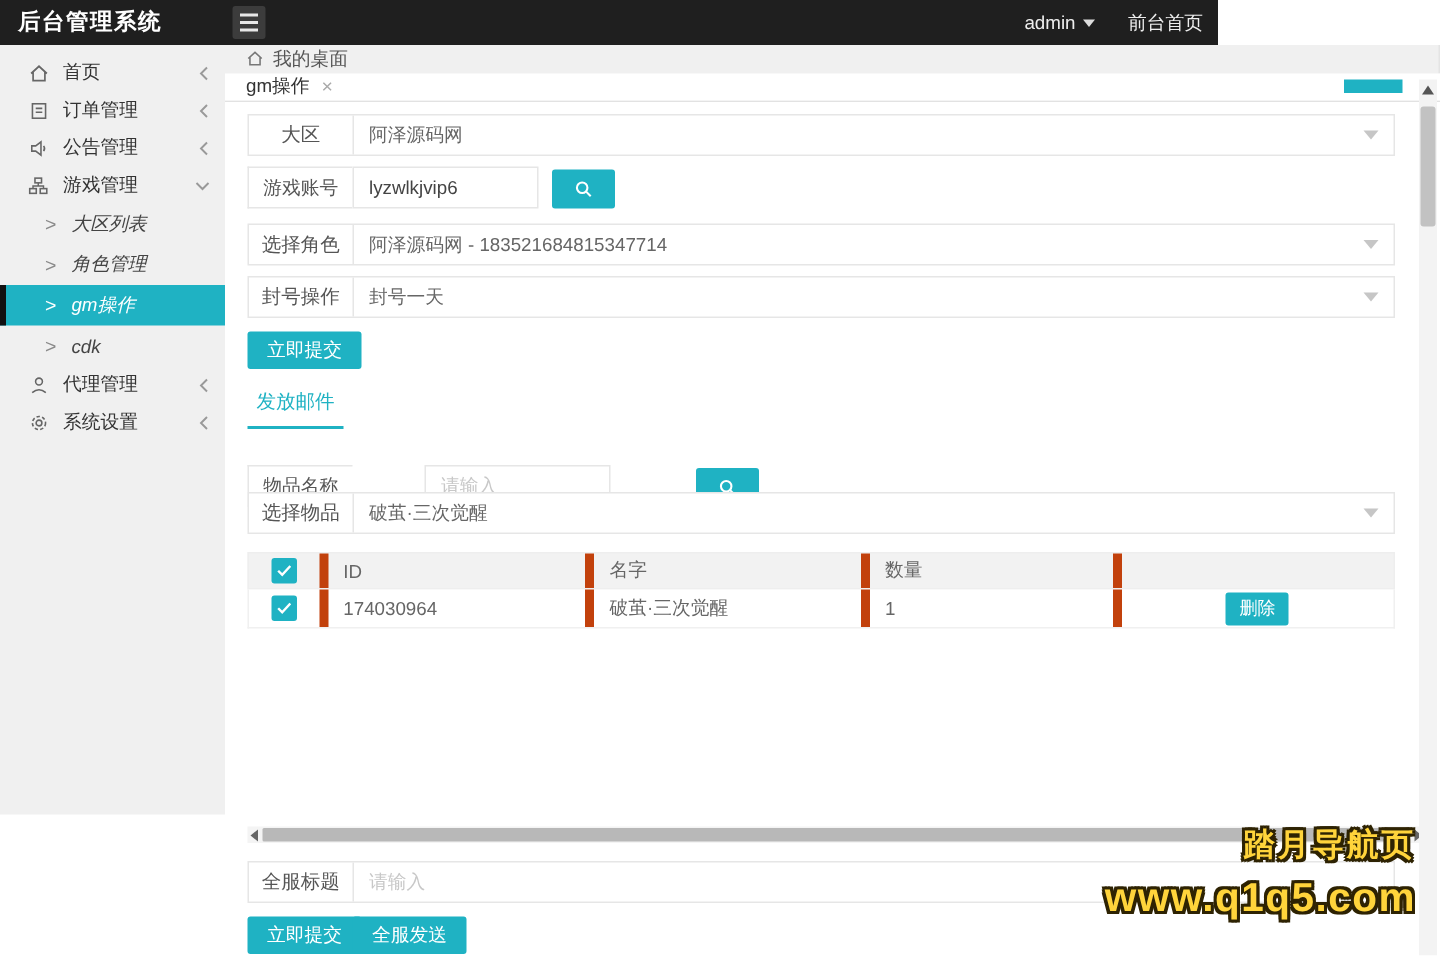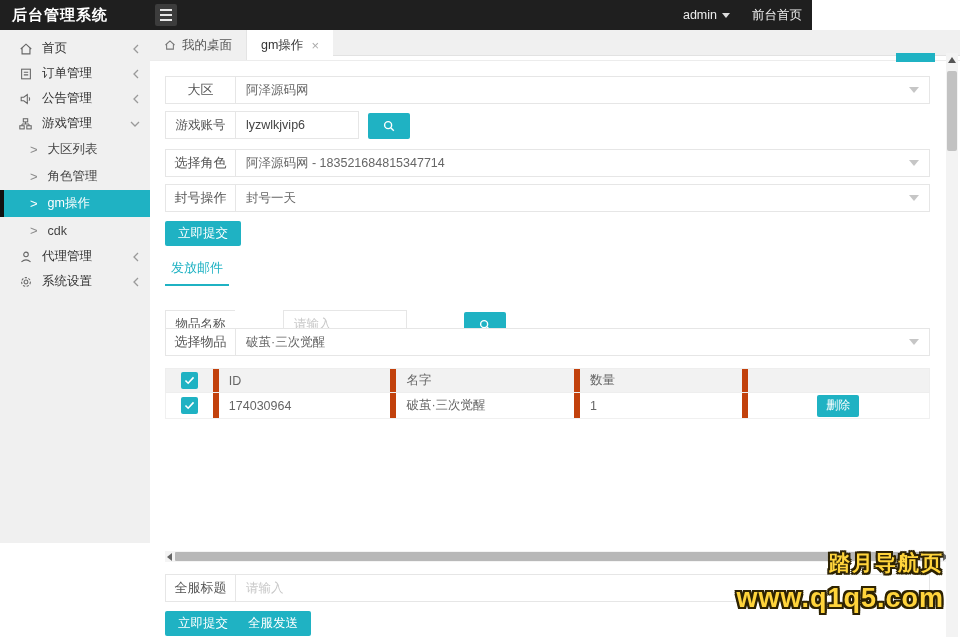--- a/index.html
+++ b/index.html
@@ -16,28 +16,28 @@
   .caret-down { width:0; height:0; border-left:4px solid transparent; border-right:4px solid transparent; border-top:5px solid #ddd; display:inline-block; }
 
   
   .sidebar { position:absolute; left:0; top:30px; width:150px; height:513px; background:#f0f0f0; z-index:20; padding-top:6px; }
   .side-item { position:relative; height:25px; display:flex; align-items:center; padding:0 10px 0 18px; color:#333; cursor:pointer; }
   .side-item .s-ico { width:15px; height:15px; margin-right:9px; flex:0 0 auto; display:flex; align-items:center; justify-content:center; }
   .side-item .s-lbl { flex:1; font-size:12.5px; }
   .side-item .s-chev { color:#9a9a9a; flex:0 0 auto; }
   .side-sub { position:relative; height:27px; display:flex; align-items:center; padding:0 10px 0 30px; color:#444; cursor:pointer; }
   .side-sub .s-arr { color:#8a8a8a; margin-right:10px; }
-  .side-sub .s-lbl { font-size:12.5px; }
+  .side-sub .s-lbl { font-size:12.5px;font-style:italic; }
   .side-sub.active { background:var(--accent); color:#fff; }
   .side-sub.active .s-arr { color:#fff; }
   .side-sub.active::before { content:""; position:absolute; left:0; top:0; bottom:0; width:4px; background:#111; }
   svg.icon { display:block; }
 
   
-  .tabbar { position:absolute; left:150px; top:30px; width:810px; height:26px; background:#f0f0f0; border-bottom:1px solid #e2e2e2; display:flex; z-index:10; }
+  .tabbar { position:absolute; left:150px; top:30px; width:810px; height:38px; background:#f0f0f0; border-bottom:1px solid #e2e2e2; display:flex; z-index:10;flex-direction:column; }
   .tab { height:30px; display:flex; align-items:center; gap:6px; padding:0 14px; font-size:12.5px; color:#555; cursor:pointer; }
   .tab.first { background:#f0f0f0; border-right:1px solid #e4e4e4; }
   .tab.active { background:#fff; color:#333; }
   .tab .t-close { color:#aaa; font-size:13px; line-height:1; margin-left:2px; }
 
   
   .main { position:absolute; left:150px; top:60px; width:810px; height:577px; background:#fff; border-top:1px solid #ececec; }
 
   .frow { position:absolute; left:15px; width:765px; height:28px; border:1px solid #e6e6e6; background:#fff; display:flex; align-items:center; }
   .frow .flabel { width:70px; height:100%; border-right:1px solid #e6e6e6; display:flex; align-items:center; justify-content:center; color:#555; font-size:13px; flex:0 0 auto; }

